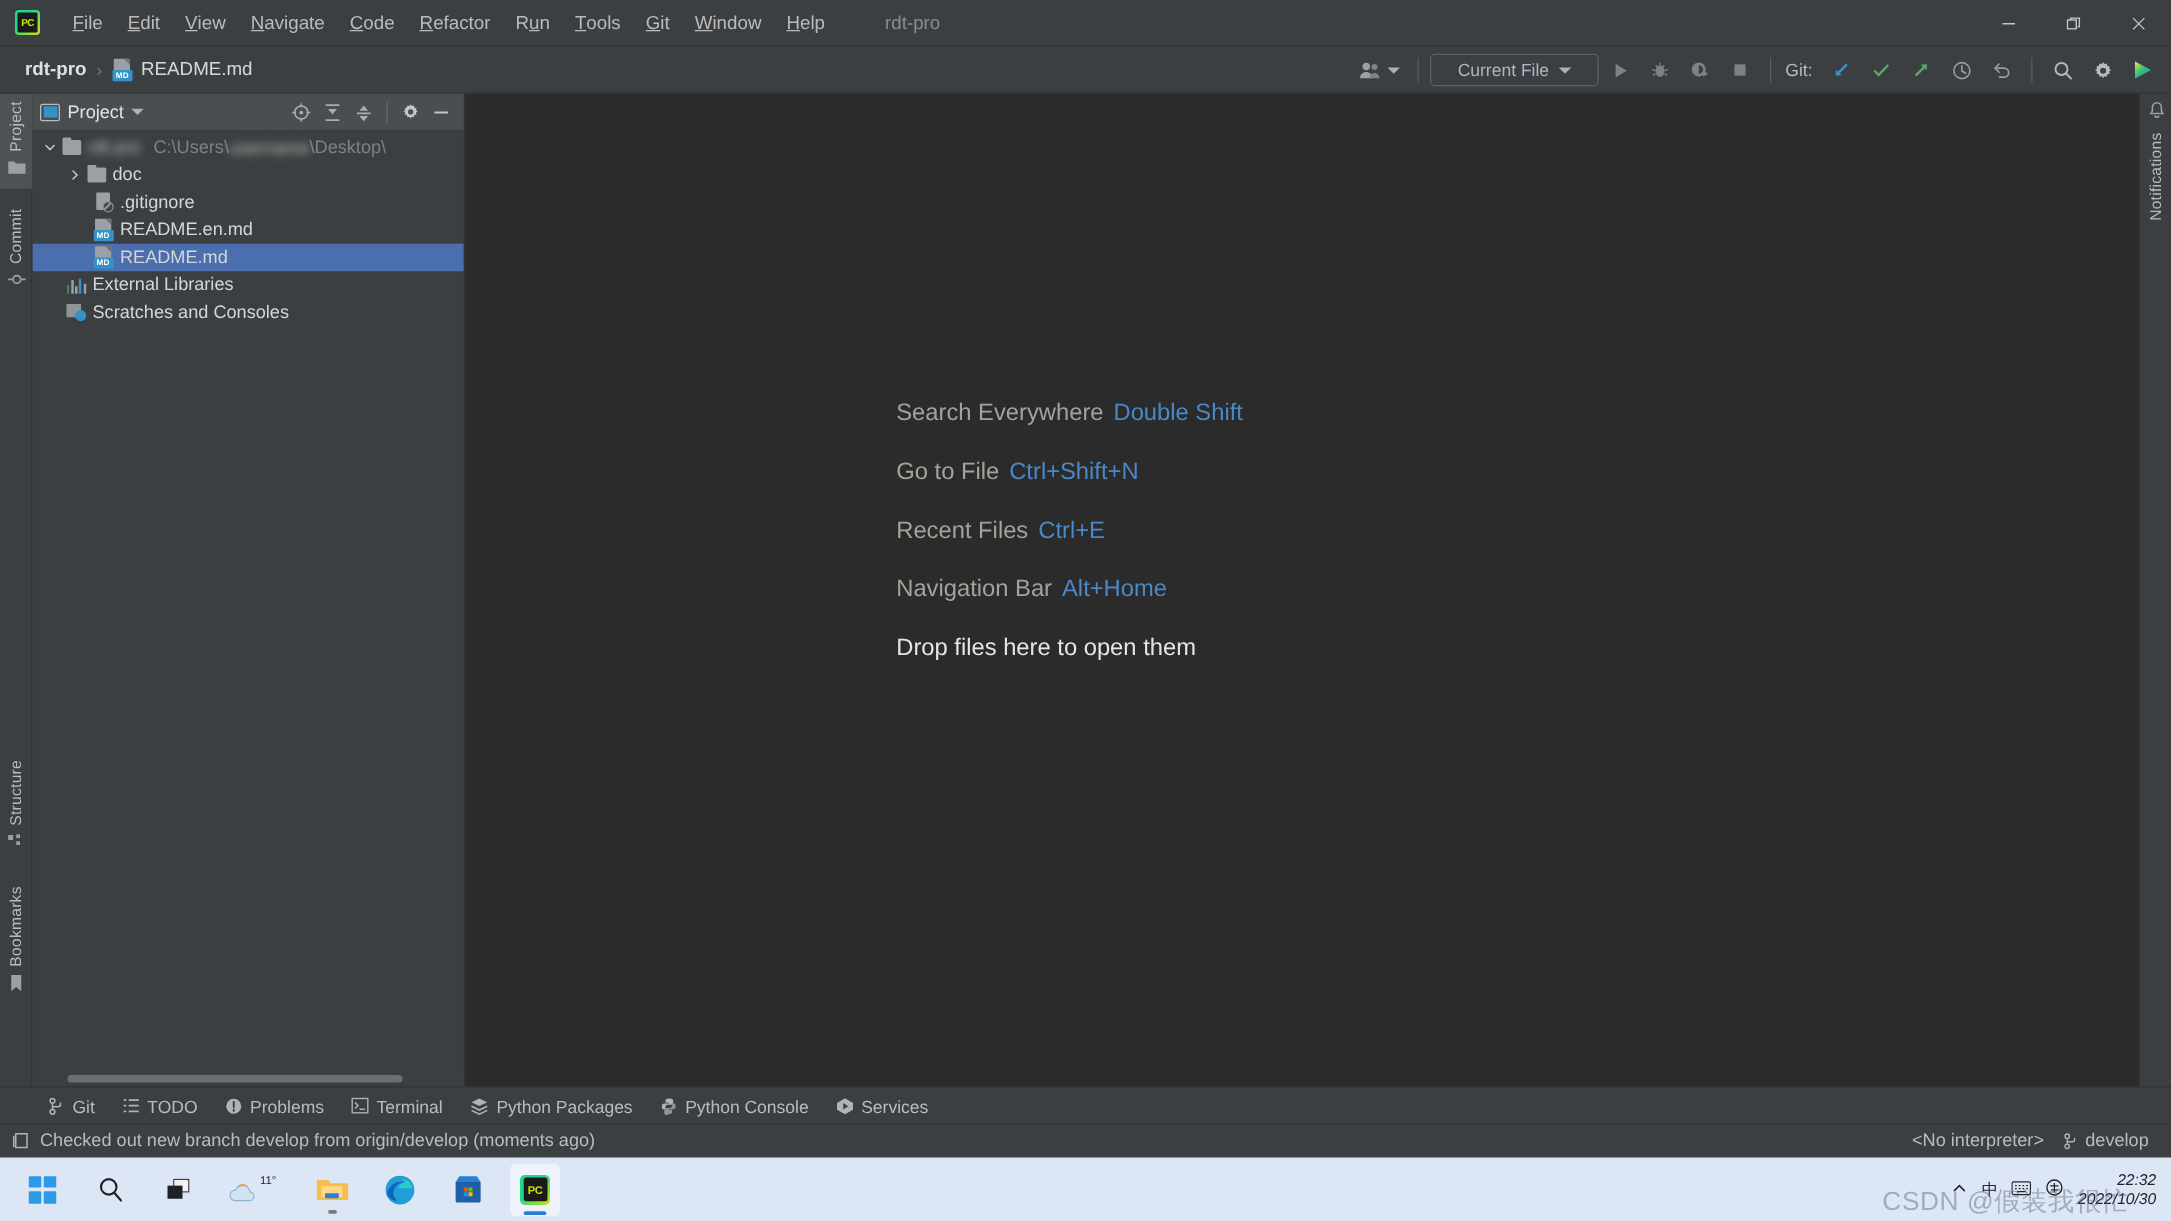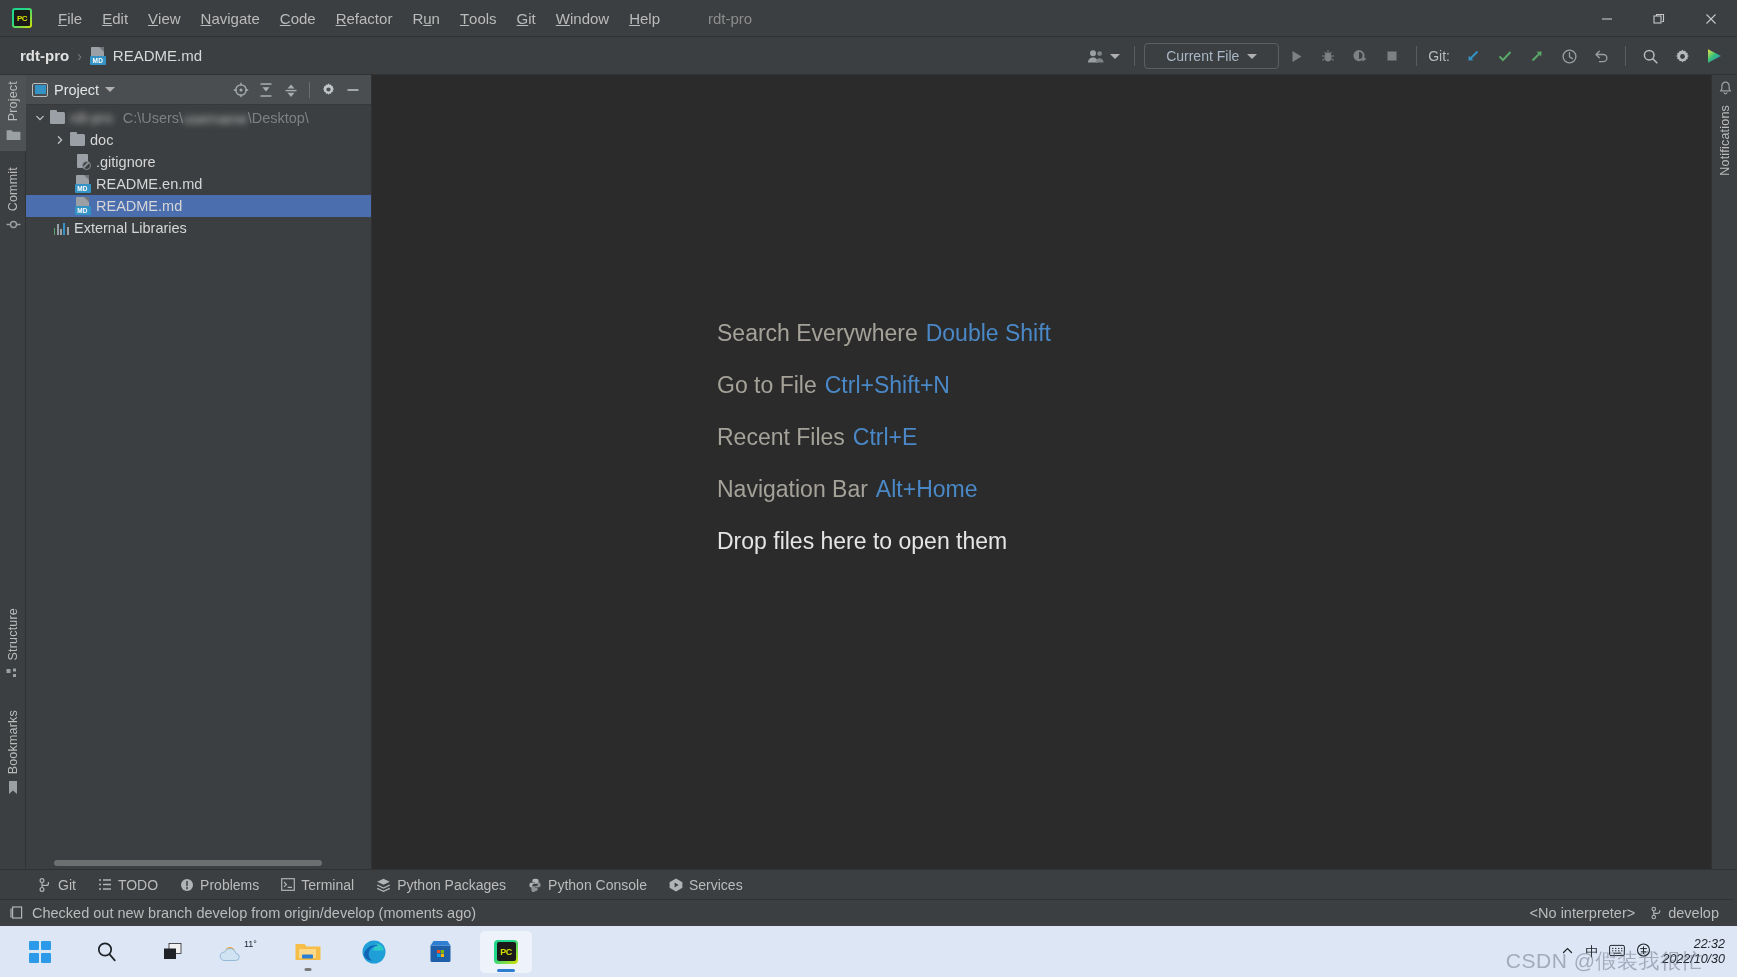--- a/index.html
+++ b/index.html
@@ -235,21 +235,21 @@
 
   
   .editor {
     position: absolute; left: 372px; top: 75px; right: 0; bottom: 108px;
     background: #2b2b2b;
   }
   .hints {
     position: absolute; left: 345px; top: 245px;
     display: flex; flex-direction: column; gap: 25px;
   }
-  .hint { font-size: 23px; color: #a5a29a; white-space: nowrap; }
+  .hint { font-size: 19px; color: #a5a29a; white-space: nowrap; }
   .hint .key { color: #4a88c7; margin-left: 8px; }
   .hint.plain { color: #e5e5e5; }
 
   
   .rstripe {
     position: absolute; right: 0; top: 75px; width: 26px; bottom: 108px;
     background: #3c3f41; border-left: 1px solid #323232;
   }
 
   
@@ -291,21 +291,21 @@
     position: absolute; left: 0; right: 0; bottom: 0; height: 51px;
     background: #dce6f5;
     display: flex; align-items: center;
   }
   .tb-center {
     position: absolute; left: 0; right: 0; display: flex;
     align-items: center; justify-content: flex-start; gap: 14px;
     padding-left: 14px;
   }
   .tb-ico {
-    width: 52px; height: 42px; display: flex; align-items: center;
+    width: 40px; height: 42px; display: flex; align-items: center;
     justify-content: center; position: relative; cursor: default;
     border-radius: 5px;
   }
   .tb-ico.active { background: #eef3fb; }
   .tb-ico.active::after {
     content: ""; position: absolute; bottom: 1px; left: 50%;
     transform: translateX(-50%); width: 18px; height: 3px;
     background: #2d7dd2; border-radius: 2px;
   }
   .tb-ico.running::after {
@@ -634,20 +634,29 @@
             <i style="height:7px;background:#59a869;"></i>
             <i style="height:11px;background:#9aa0a6;"></i>
             <i style="height:6px;background:#9aa0a6;"></i>
             <i style="height:12px;background:#3592c4;"></i>
             <i style="height:8px;background:#9aa0a6;"></i>
           </span>
         </span>
         <span>External Libraries</span>
       </div>
 
+      <div class="row" style="padding-left:26px;">
+        <span class="row-ico">
+          <span class="scratch">
+              <span class="pad"></span>
+              <span class="dot"></span>
+            </span>
+        </span>
+        <span>Scratches and Consoles</span>
+      </div>
     </div>
 
     <div class="hscroll-wrap">
       <div class="hscroll"></div>
     </div>
   </div>
 
   <div class="editor">
     <div class="hints">
       <div class="hint">

